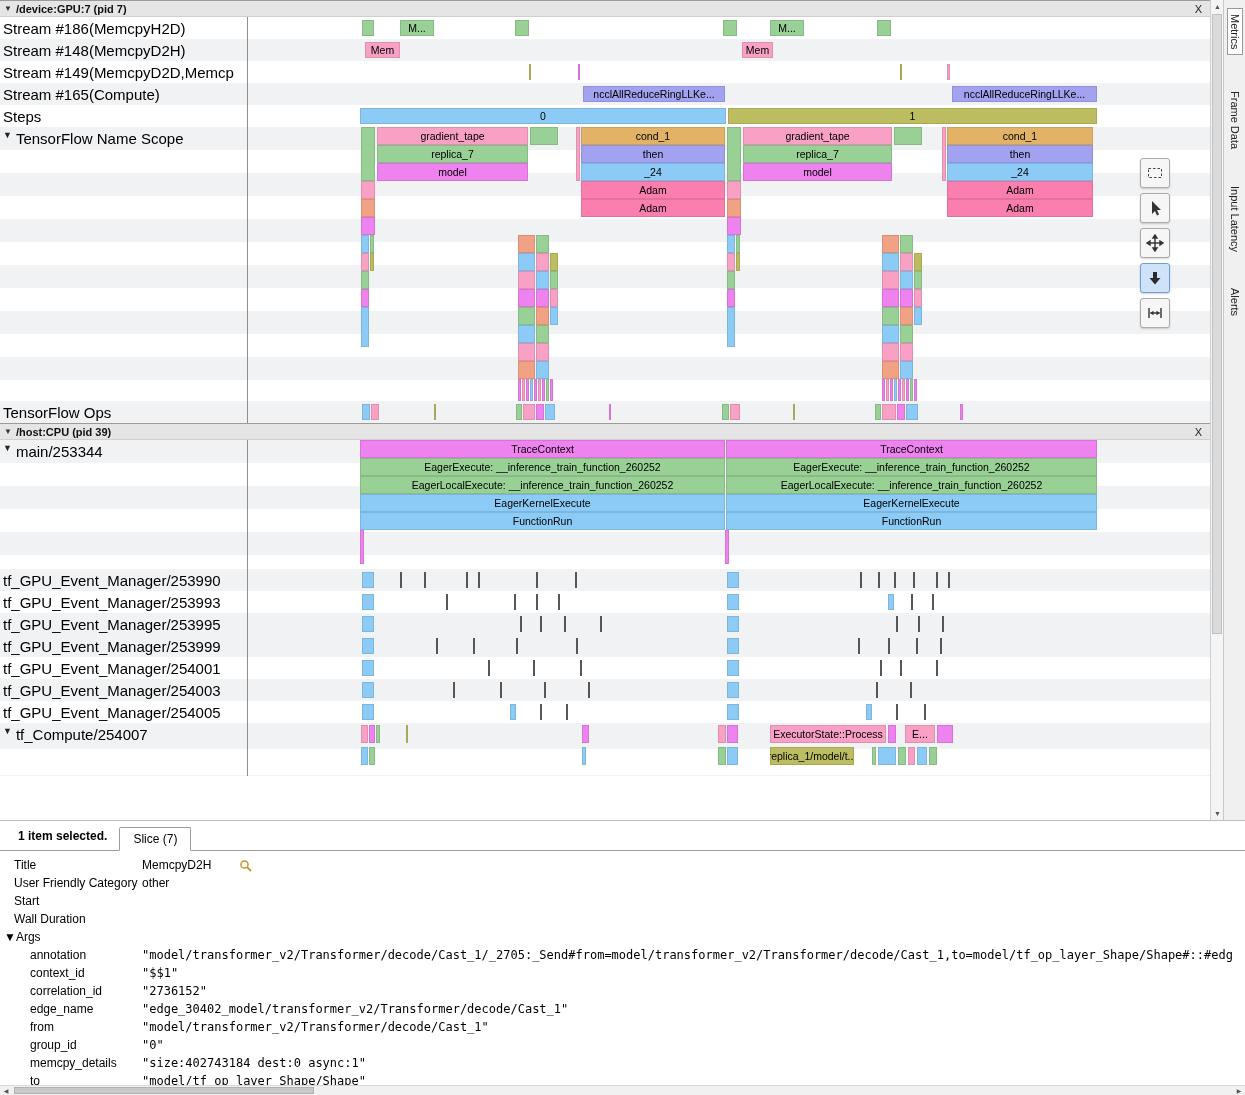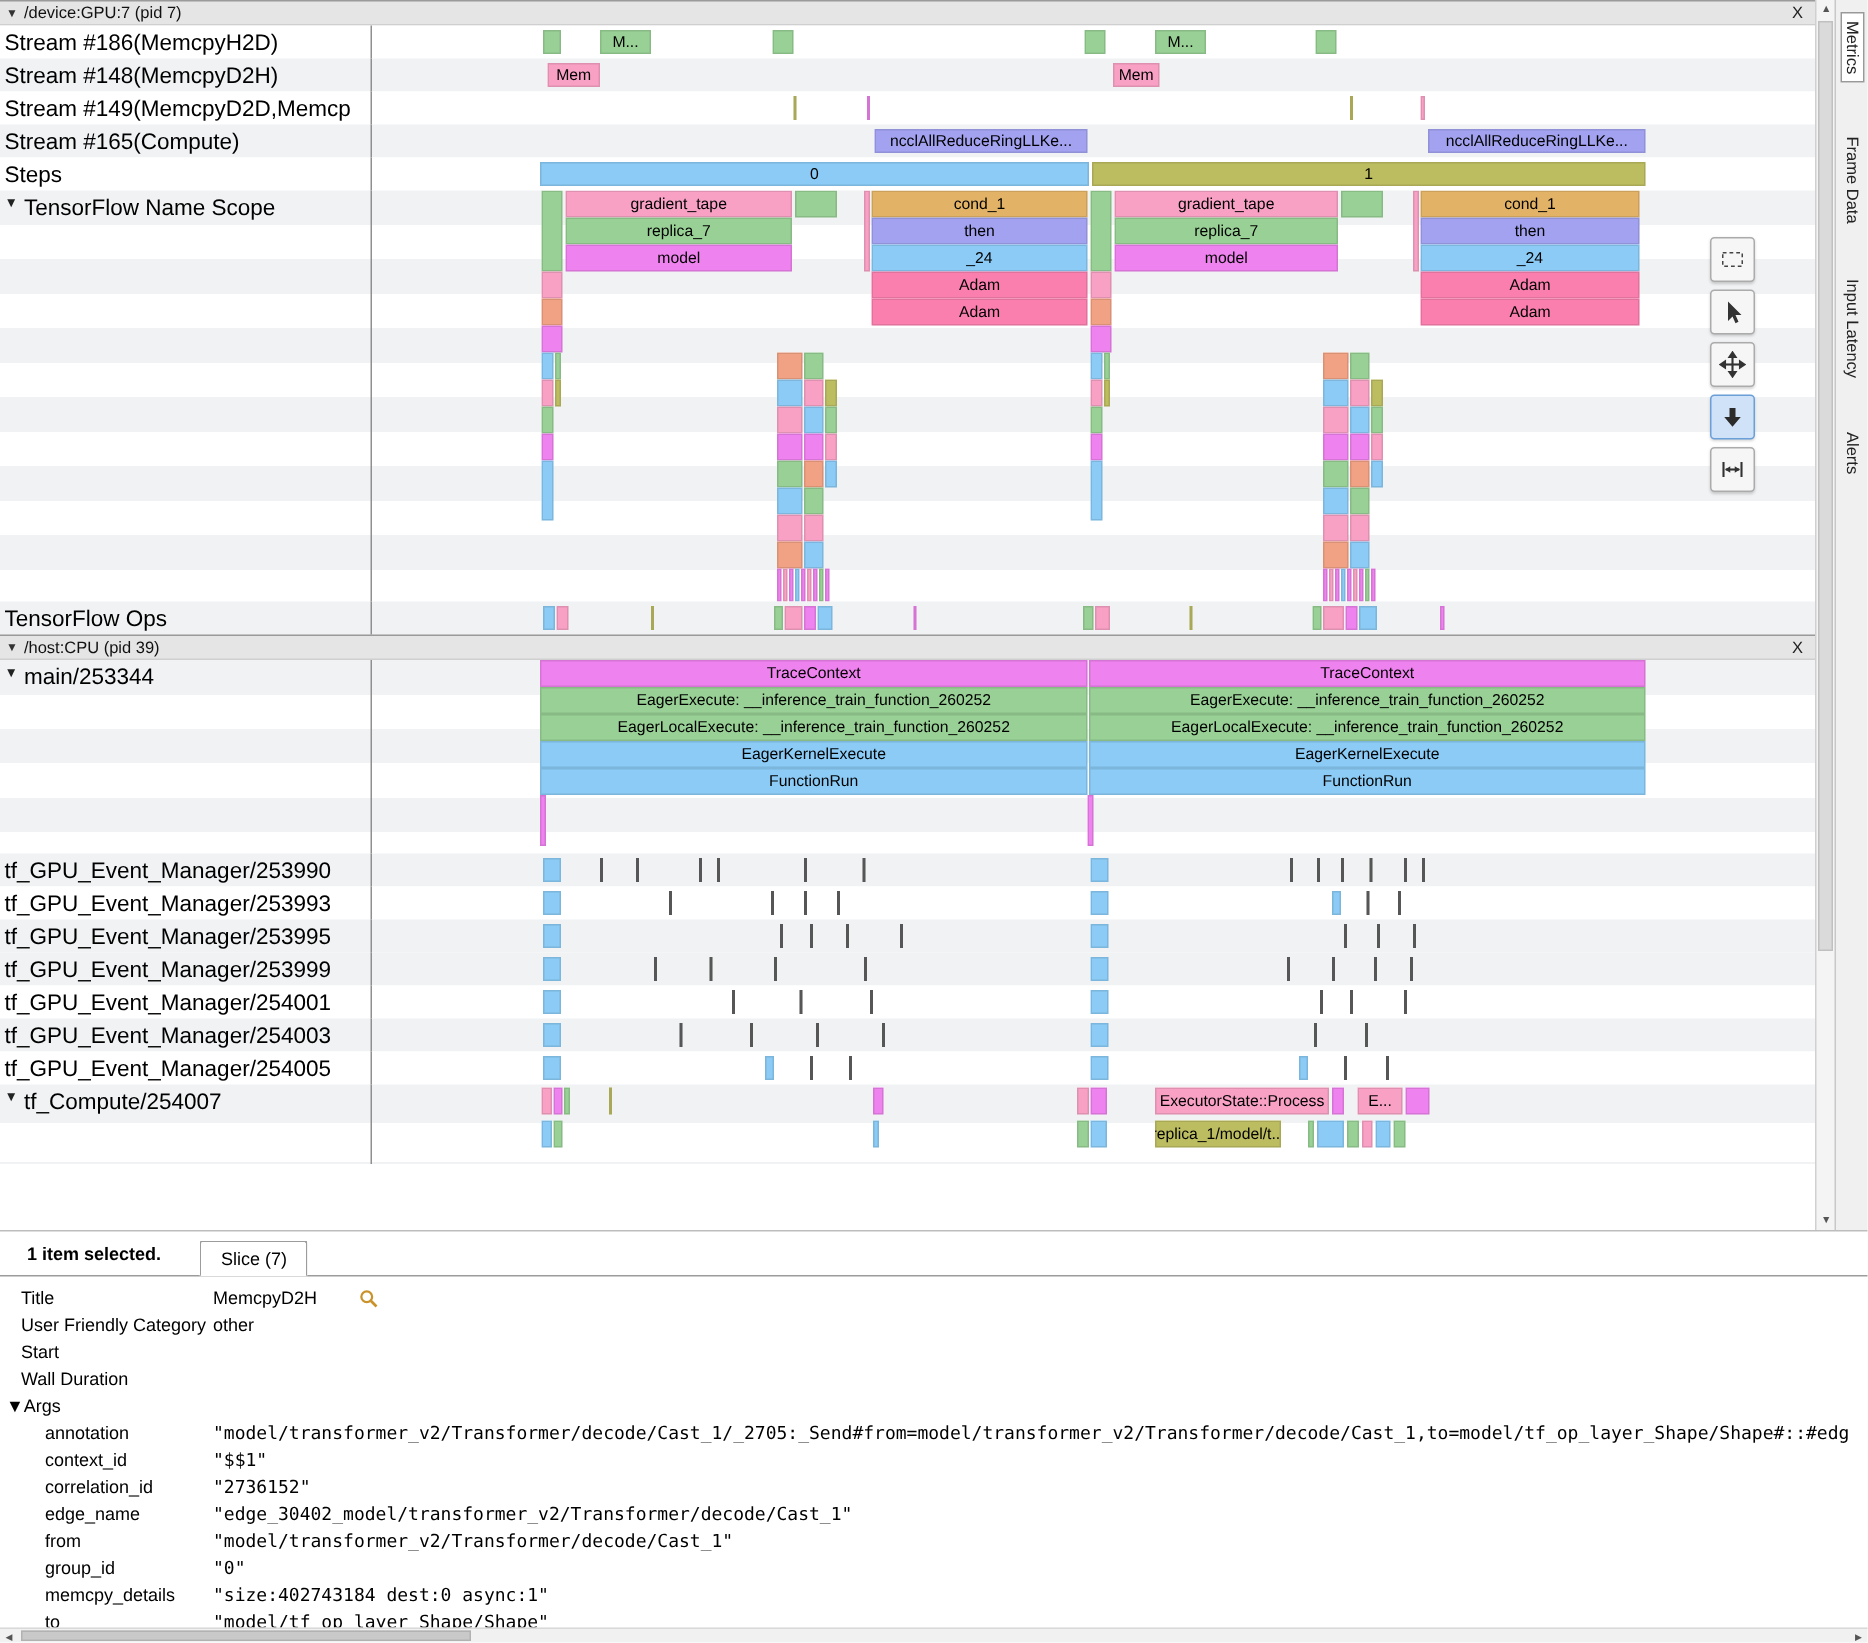--- a/index.html
+++ b/index.html
@@ -8,21 +8,21 @@
     font-family:"Liberation Sans",sans-serif;background:#ffffff;color:#000;
   }
   
   .trace-area{position:absolute;left:0;top:0;width:1210px;height:820px;background:#fff;}
   .sec-header{
     display:flex;align-items:center;height:17px;background:#e5e5e5;
     border-top:1px solid #9a9a9a;border-bottom:1px solid #cfcfcf;
     font-size:11px;box-sizing:border-box;padding-left:4px;gap:4px;
   }
   .sec-header .tri{font-size:8px;color:#333;cursor:pointer;}
-  .sec-title{color:#111;}
+  .sec-title{color:#111;font-weight:bold;}
   .close{margin-left:auto;margin-right:8px;font-size:11px;cursor:pointer;color:#222;}
   .trow{display:flex;}
   .h22{height:22px;}
   .h274{height:274px;}
   .h129{height:129px;}
   .h53{height:53px;}
   .row-a{background:#f0f2f3;}
   .row-b{background:#ffffff;}
   .stripes{background:repeating-linear-gradient(to bottom,#f0f2f3 0,#f0f2f3 23px,#ffffff 23px,#ffffff 46px);}
   .stripes2{background:repeating-linear-gradient(to bottom,#f0f2f3 0,#f0f2f3 26px,#ffffff 26px,#ffffff 52px);}
@@ -62,21 +62,21 @@
   
   .tools{position:absolute;left:1140px;top:158px;display:flex;flex-direction:column;gap:5px;z-index:20;}
   .tool-btn{
     width:28px;height:28px;background:#f6f6f6;border:1px solid #ababab;border-radius:3px;
     display:flex;align-items:center;justify-content:center;box-shadow:0 1px 2px rgba(0,0,0,0.18);cursor:pointer;
   }
   .tool-btn.active{background:#cfe2f8;border-color:#6b9fd8;}
   
   .bottom{position:absolute;left:0;top:820px;width:1245px;height:275px;background:#fff;border-top:1px solid #bdbdbd;box-sizing:border-box;}
   .tabbar{display:flex;align-items:flex-end;height:30px;padding-left:18px;border-bottom:1px solid #9c9c9c;box-sizing:border-box;}
-  .selected-text{font-size:12px;font-weight:bold;margin-right:26px;padding-bottom:7px;}
+  .selected-text{font-size:12px;font-weight:bold;margin-right:12px;padding-bottom:7px;}
   .slice-tab{
     border:1px solid #9c9c9c;border-bottom:1px solid #fff;background:#fff;
     padding:4px 13px;font-size:12px;margin-bottom:-1px;border-radius:2px 2px 0 0;cursor:pointer;
   }
   .details{padding-top:5px;font-size:12px;}
   .drow{display:flex;height:18px;align-items:center;overflow:hidden;}
   .dlabel{width:142px;flex:none;box-sizing:border-box;padding-left:14px;white-space:nowrap;}
   .dlabel.args{padding-left:4px;}
   .dlabel.indent{padding-left:30px;}
   .dvalue{font-family:"DejaVu Sans Mono","Liberation Mono",monospace;font-size:12px;white-space:pre;overflow:hidden;flex:1;}

